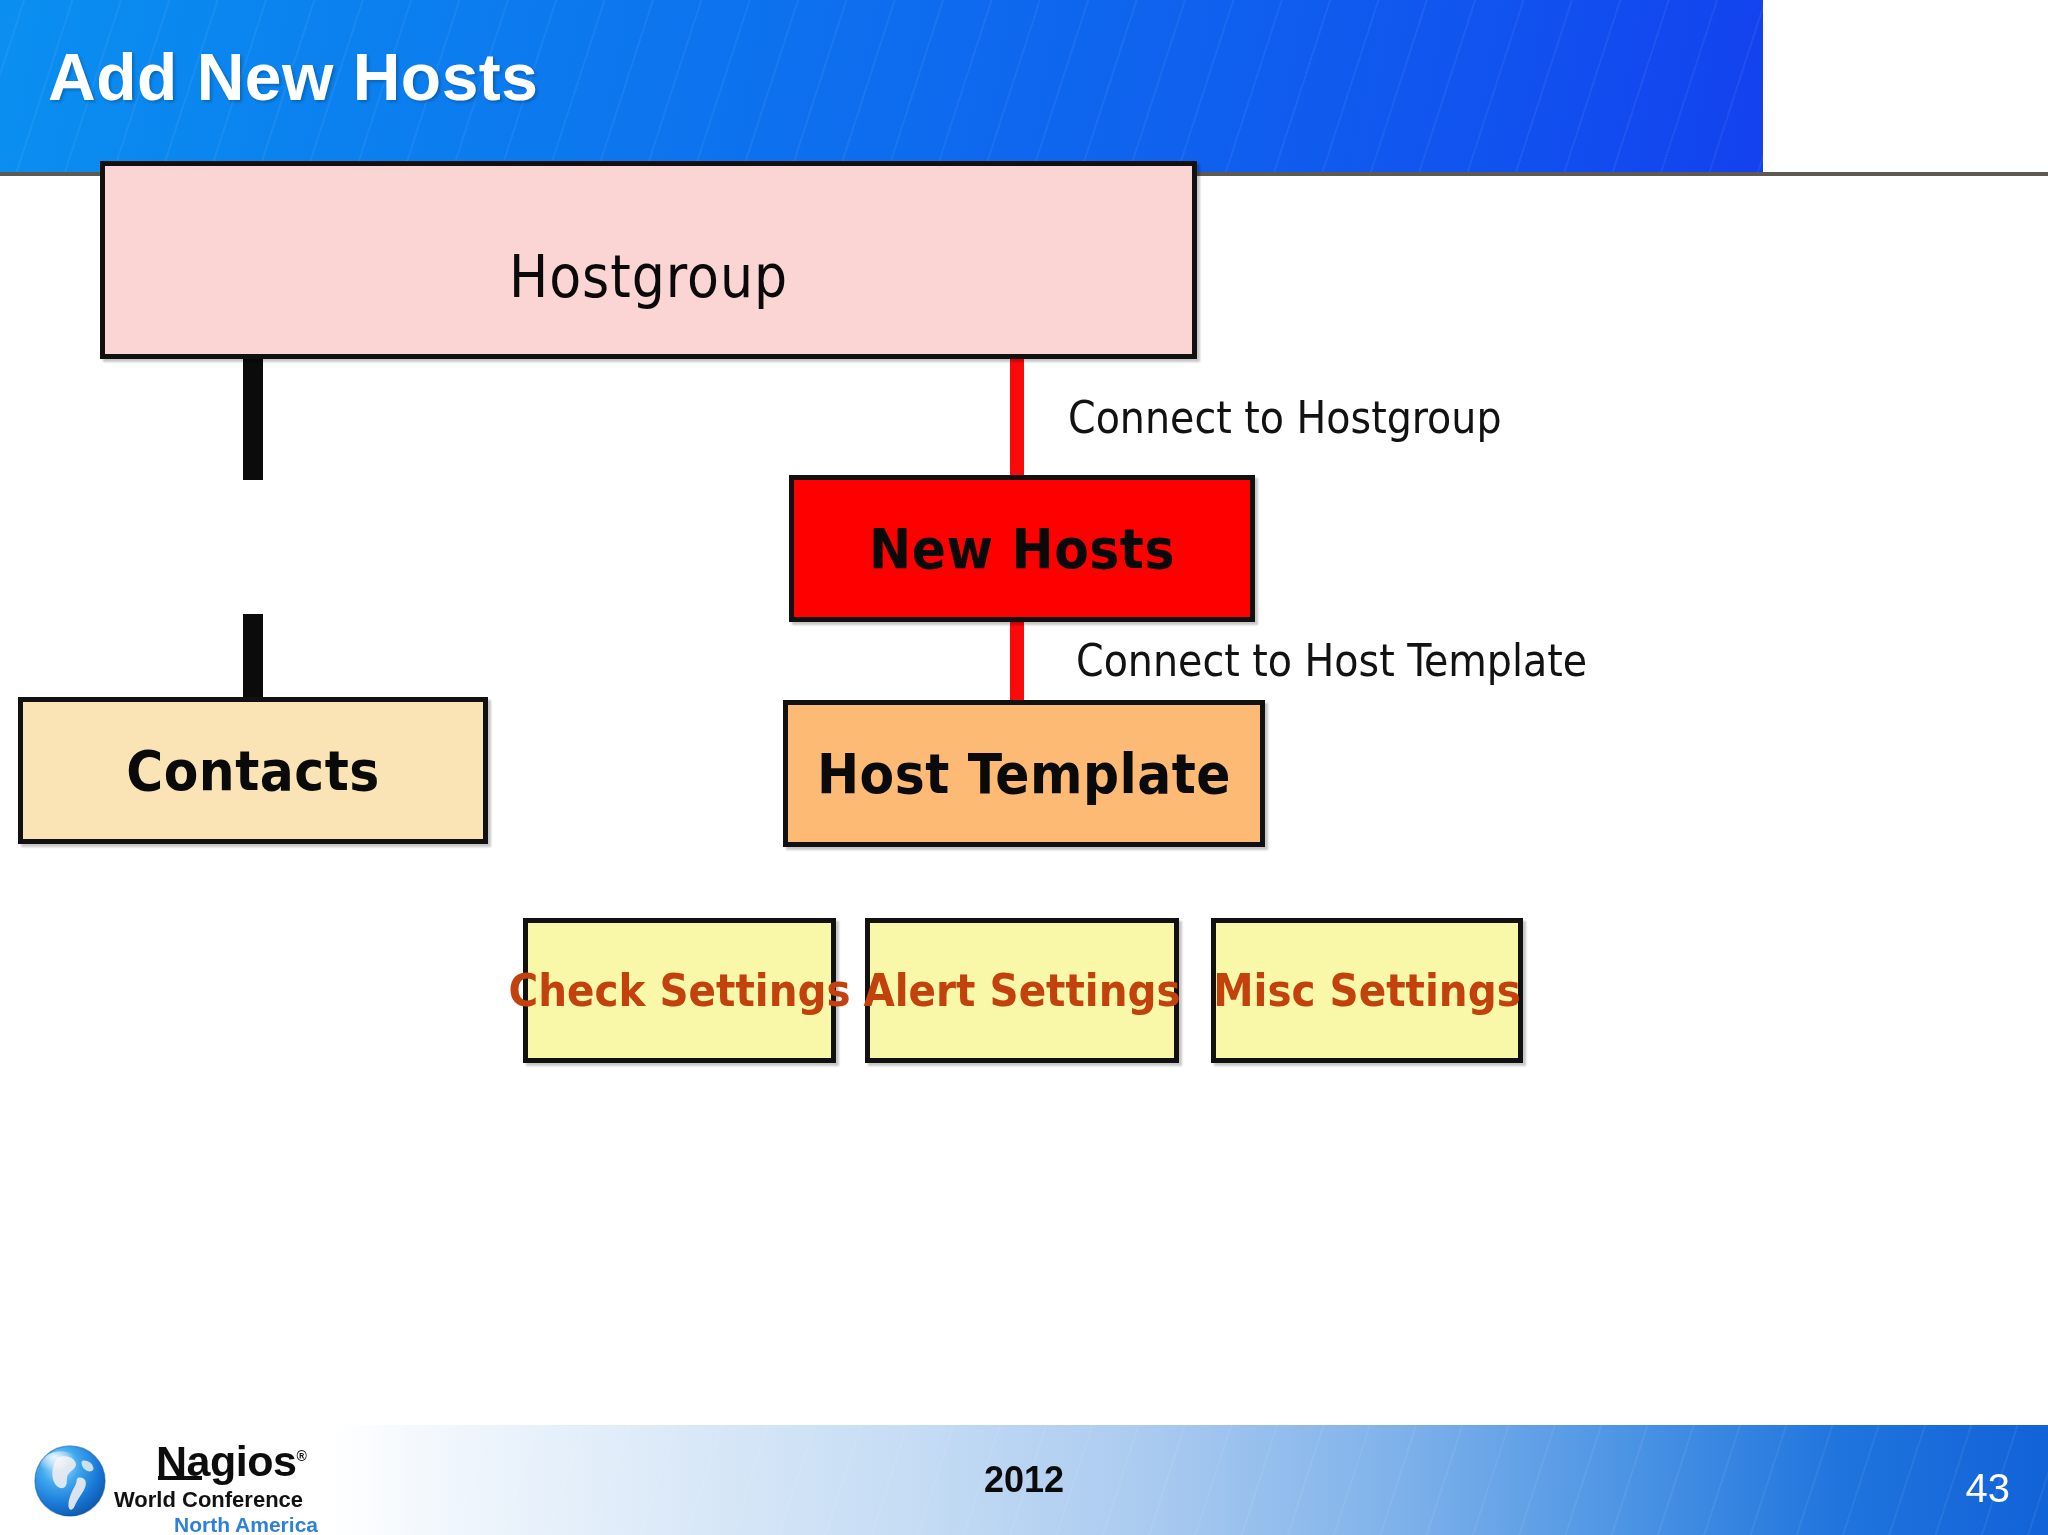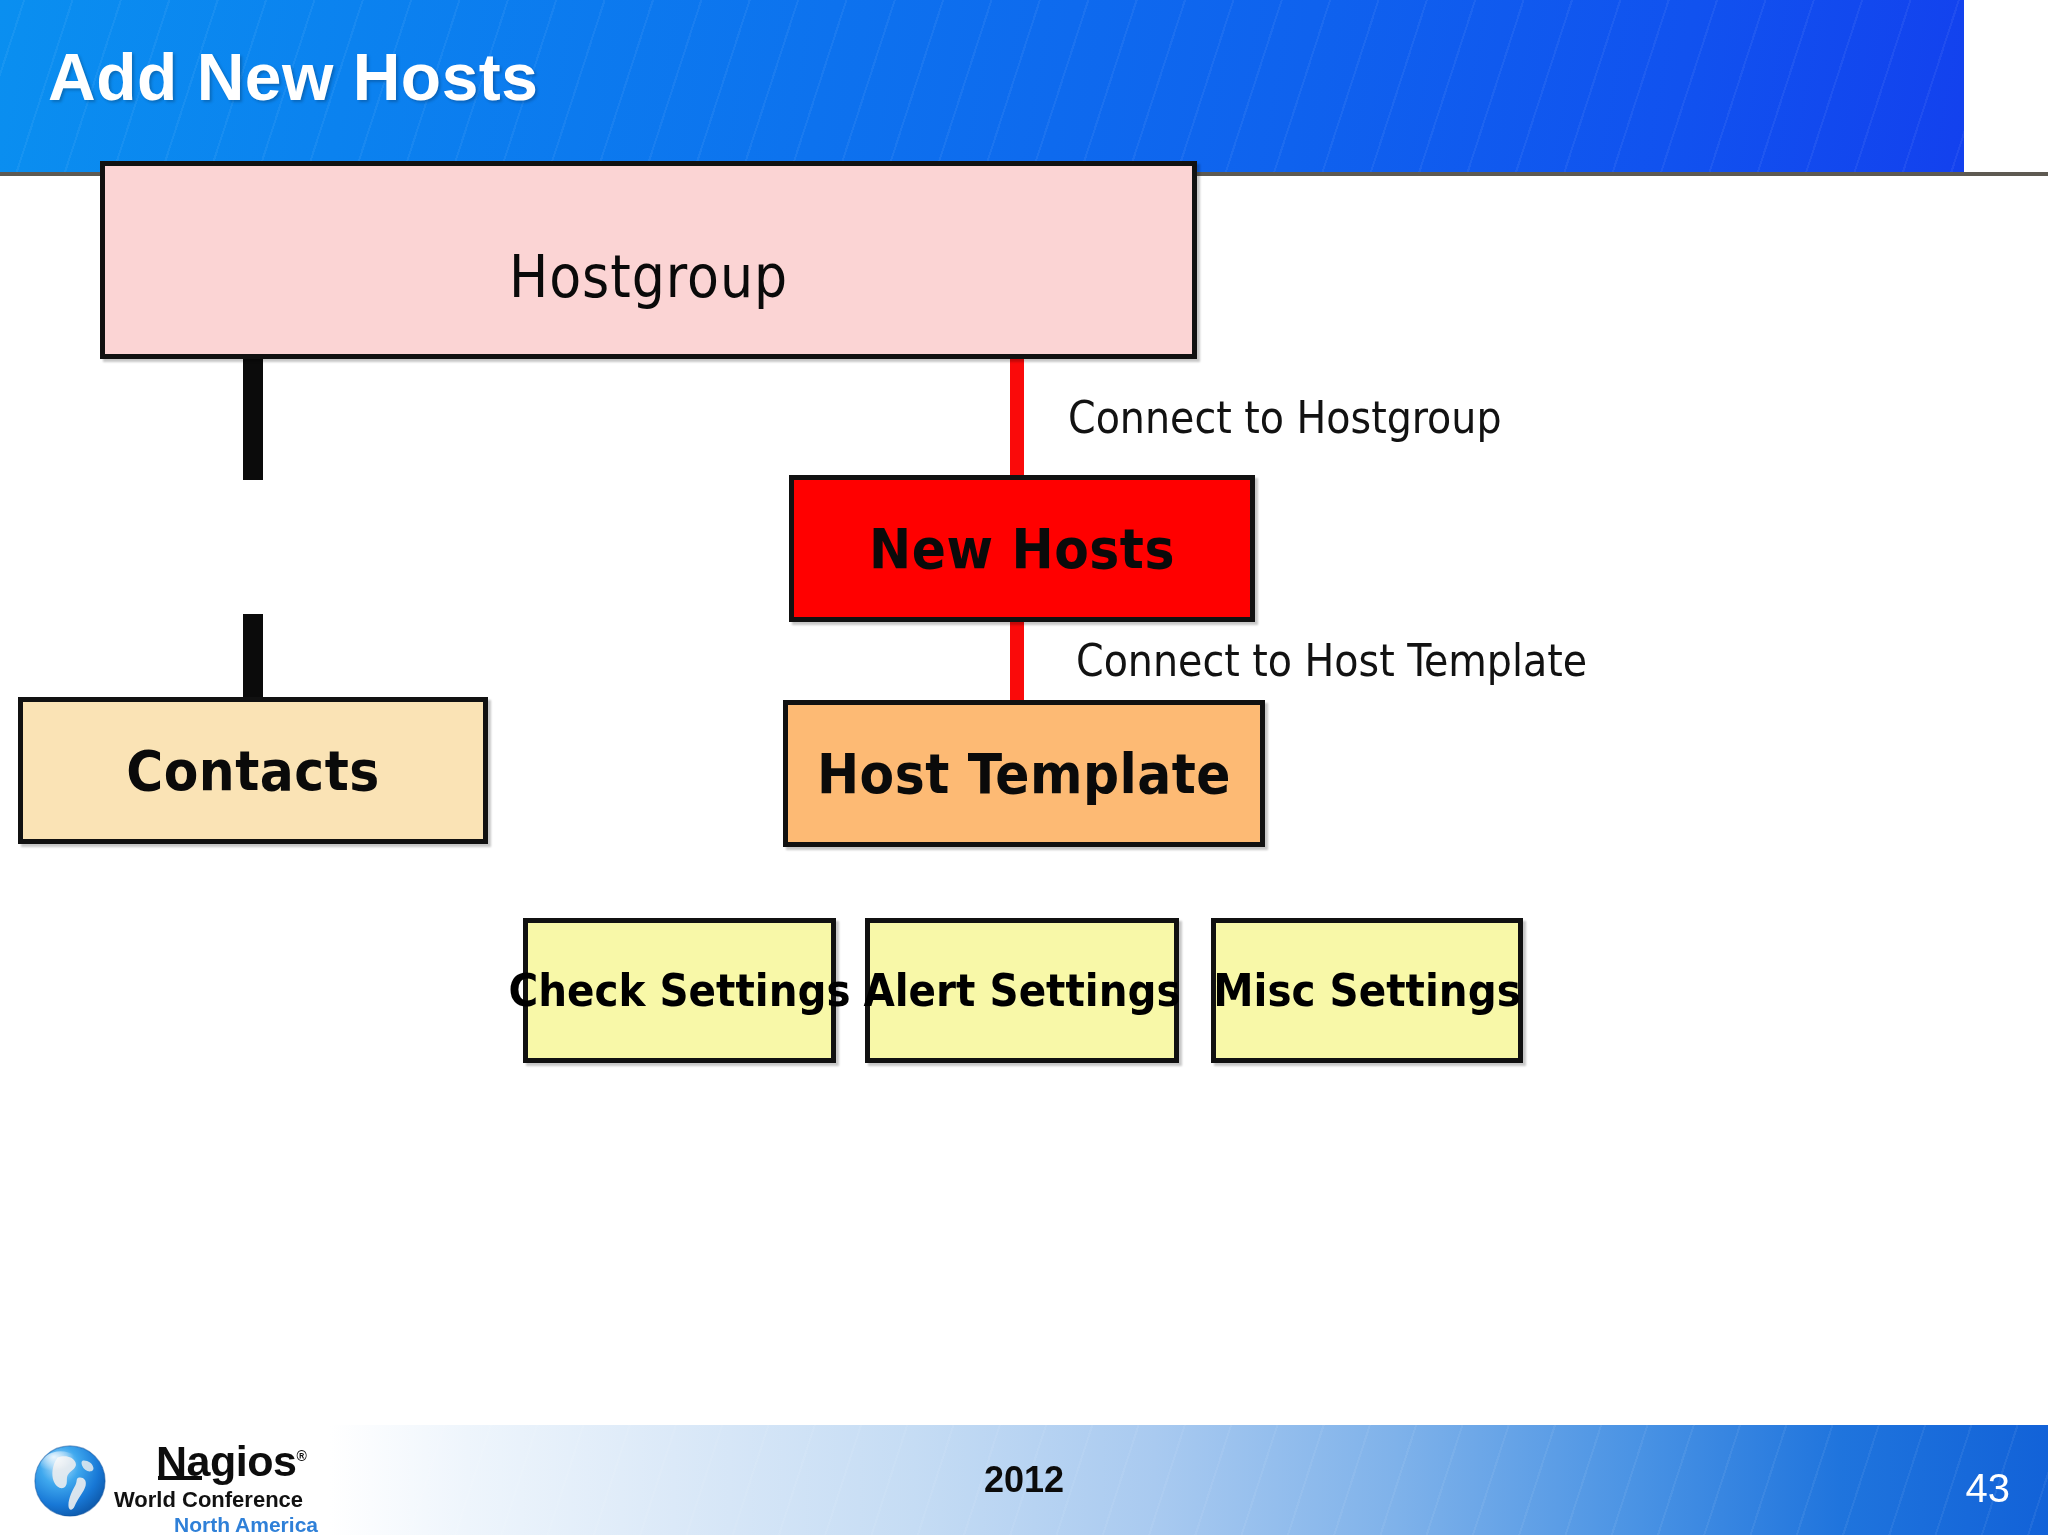--- a/index.html
+++ b/index.html
@@ -12,21 +12,21 @@
     height: 1535px;
     position: relative;
     overflow: hidden;
     font-family: "DejaVu Sans", sans-serif;
   }
 
   
   .header {
     position: absolute;
     left: 0; top: 0;
-    width: 1964px;
+    width: 1763px;
     height: 175px;
     background: linear-gradient(100deg, #0a8ff0 0%, #0b82ef 18%, #0d72ee 42%, #0f62ee 66%, #1152ef 85%, #1341ee 100%);
     box-sizing: border-box;
   }
   .header-texture {
     position: absolute;
     left: 0; top: 0; right: 0; bottom: 0;
     background-image: repeating-linear-gradient(
       108deg,
       rgba(255,255,255,0.00) 0px,
@@ -139,21 +139,21 @@
     justify-content: center;
     box-shadow: 3px 3px 2px rgba(0,0,0,0.22);
     z-index: 3;
     top: 742px;
     height: 145px;
   }
   .settings-box span {
     font-family: "DejaVu Sans Condensed", "Liberation Sans Narrow", "DejaVu Sans", sans-serif;
     font-weight: bold;
     font-size: 45px;
-    color: #000000;
+    color: #c2410c;
     white-space: nowrap;
     line-height: 1;
   }
   #settings-check { left: 523px; width: 313px; }
   #settings-alert { left: 865px; width: 314px; }
   #settings-misc  { left: 1211px; width: 312px; }
 
   
   .conn {
     position: absolute;

